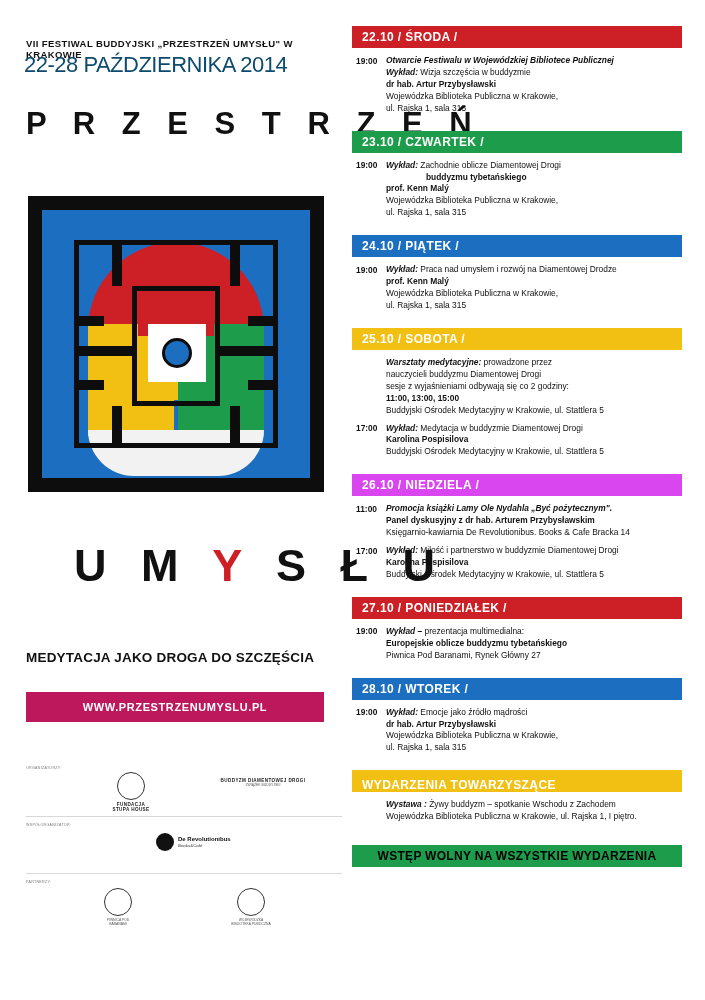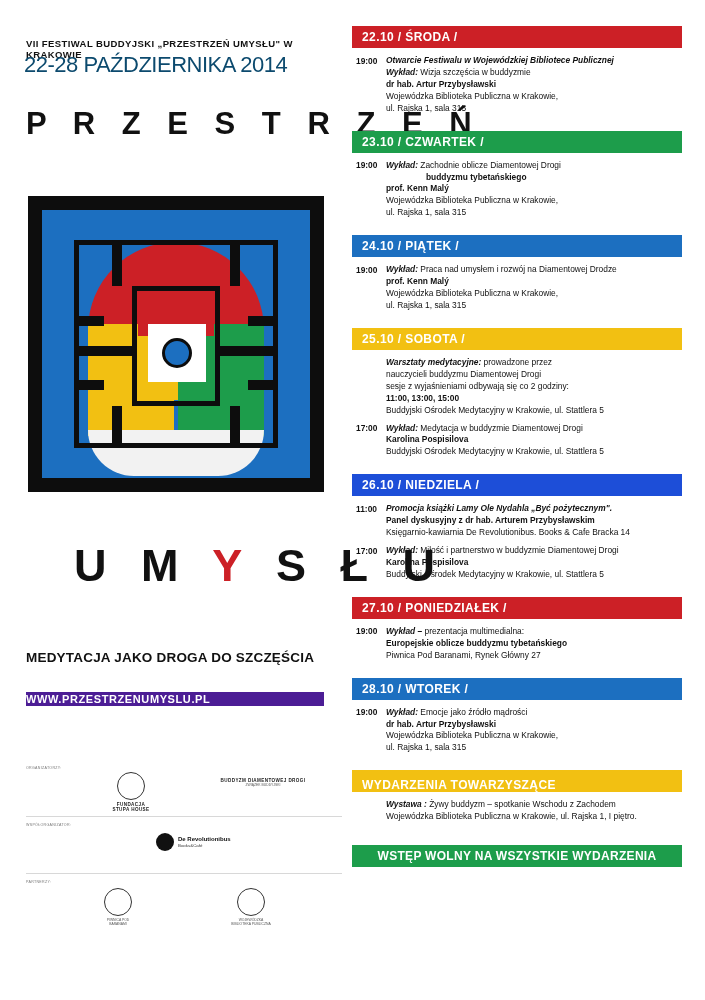--- a/index.html
+++ b/index.html
@@ -57,24 +57,24 @@
     font-size:45px;font-weight:bold;letter-spacing:11px;color:#111;
     white-space:nowrap;
     margin-left:48px;
   }
   .word-umyslu .hl{color:#cc2026;}
   .tagline{
     position:absolute;left:26px;top:650px;width:330px;
     font-size:13.5px;font-weight:bold;letter-spacing:.2px;color:#111;
   }
   .url-bar{
-    position:absolute;left:26px;top:692px;width:298px;height:14px;
-    background:#4c1d95;color:#ffffff;
+    position:absolute;left:26px;top:692px;width:298px;height:30px;
+    background:#be185d;color:#ffffff;
     font-size:11px;font-weight:bold;letter-spacing:.6px;
-    display:flex;align-items:center;
+    display:flex;align-items:center;justify-content:center;
   }
 
   
   .sponsors{position:absolute;left:26px;top:760px;width:316px;font-size:4.5px;color:#555;}
   .sp-row{position:relative;border-bottom:1px solid #d8d8d8;height:56px;}
   .sp-label{position:absolute;left:0;top:6px;font-size:3.6px;letter-spacing:.3px;color:#777;text-transform:uppercase;}
   .sp-logo{position:absolute;text-align:center;}
   .logo-circle{width:26px;height:26px;border-radius:50%;border:1.2px solid #333;margin:0 auto 2px;}
   .logo-name{font-size:4.6px;font-weight:bold;letter-spacing:.4px;color:#222;}
   .logo-sub{font-size:3.4px;color:#555;}
@@ -93,21 +93,21 @@
     color:#ffffff;
   }
   .day-body{padding:7px 4px 10px 4px;}
   .ev{display:flex;margin-bottom:6px;font-size:8.4px;line-height:1.42;color:#111;}
   .ev .time{flex:0 0 30px;font-weight:bold;font-size:8.4px;padding-top:.5px;}
   .ev .body{flex:1;}
   .ev .body .it-b{font-style:italic;font-weight:bold;}
   .ev .body .pl{font-weight:normal;}
   .banner{
     height:22px;display:flex;align-items:center;justify-content:center;
-    color:#ffffff;font-size:12px;font-weight:bold;letter-spacing:.3px;
+    color:#000000;font-size:12px;font-weight:bold;letter-spacing:.3px;
     margin-top:6px;
   }
 </style>
 </head>
 <body>
 
 <div class="page">
 
   <div class="left">
 
@@ -262,21 +262,21 @@
             <div class="time">17:00</div>
             <div class="body">
               <div><span class="it-b">Wykład: </span><span class="pl">Medytacja w buddyzmie Diamentowej Drogi</span></div>
               <div style="font-weight: bold;">Karolina Pospisilova</div>
               <div style="">Buddyjski Ośrodek Medytacyjny w Krakowie, ul. Stattlera 5</div>
             </div>
           </div>
         </div>
       </div>
       <div class="day">
-        <div class="day-head" style="background: #1d4ed8;">
+        <div class="day-head" style="background: #d946ef;">
           <span>26.10 / NIEDZIELA /</span>
         </div>
         <div class="day-body">
           <div class="ev">
             <div class="time">11:00</div>
             <div class="body">
               <div style="font-style: italic; font-weight: bold;">Promocja książki Lamy Ole Nydahla „Być pożytecznym".</div>
               <div style="font-weight: bold;">Panel dyskusyjny z dr hab. Arturem Przybysławskim</div>
               <div style="">Księgarnio-kawiarnia De Revolutionibus. Books &amp; Cafe Bracka 14</div>
             </div>

